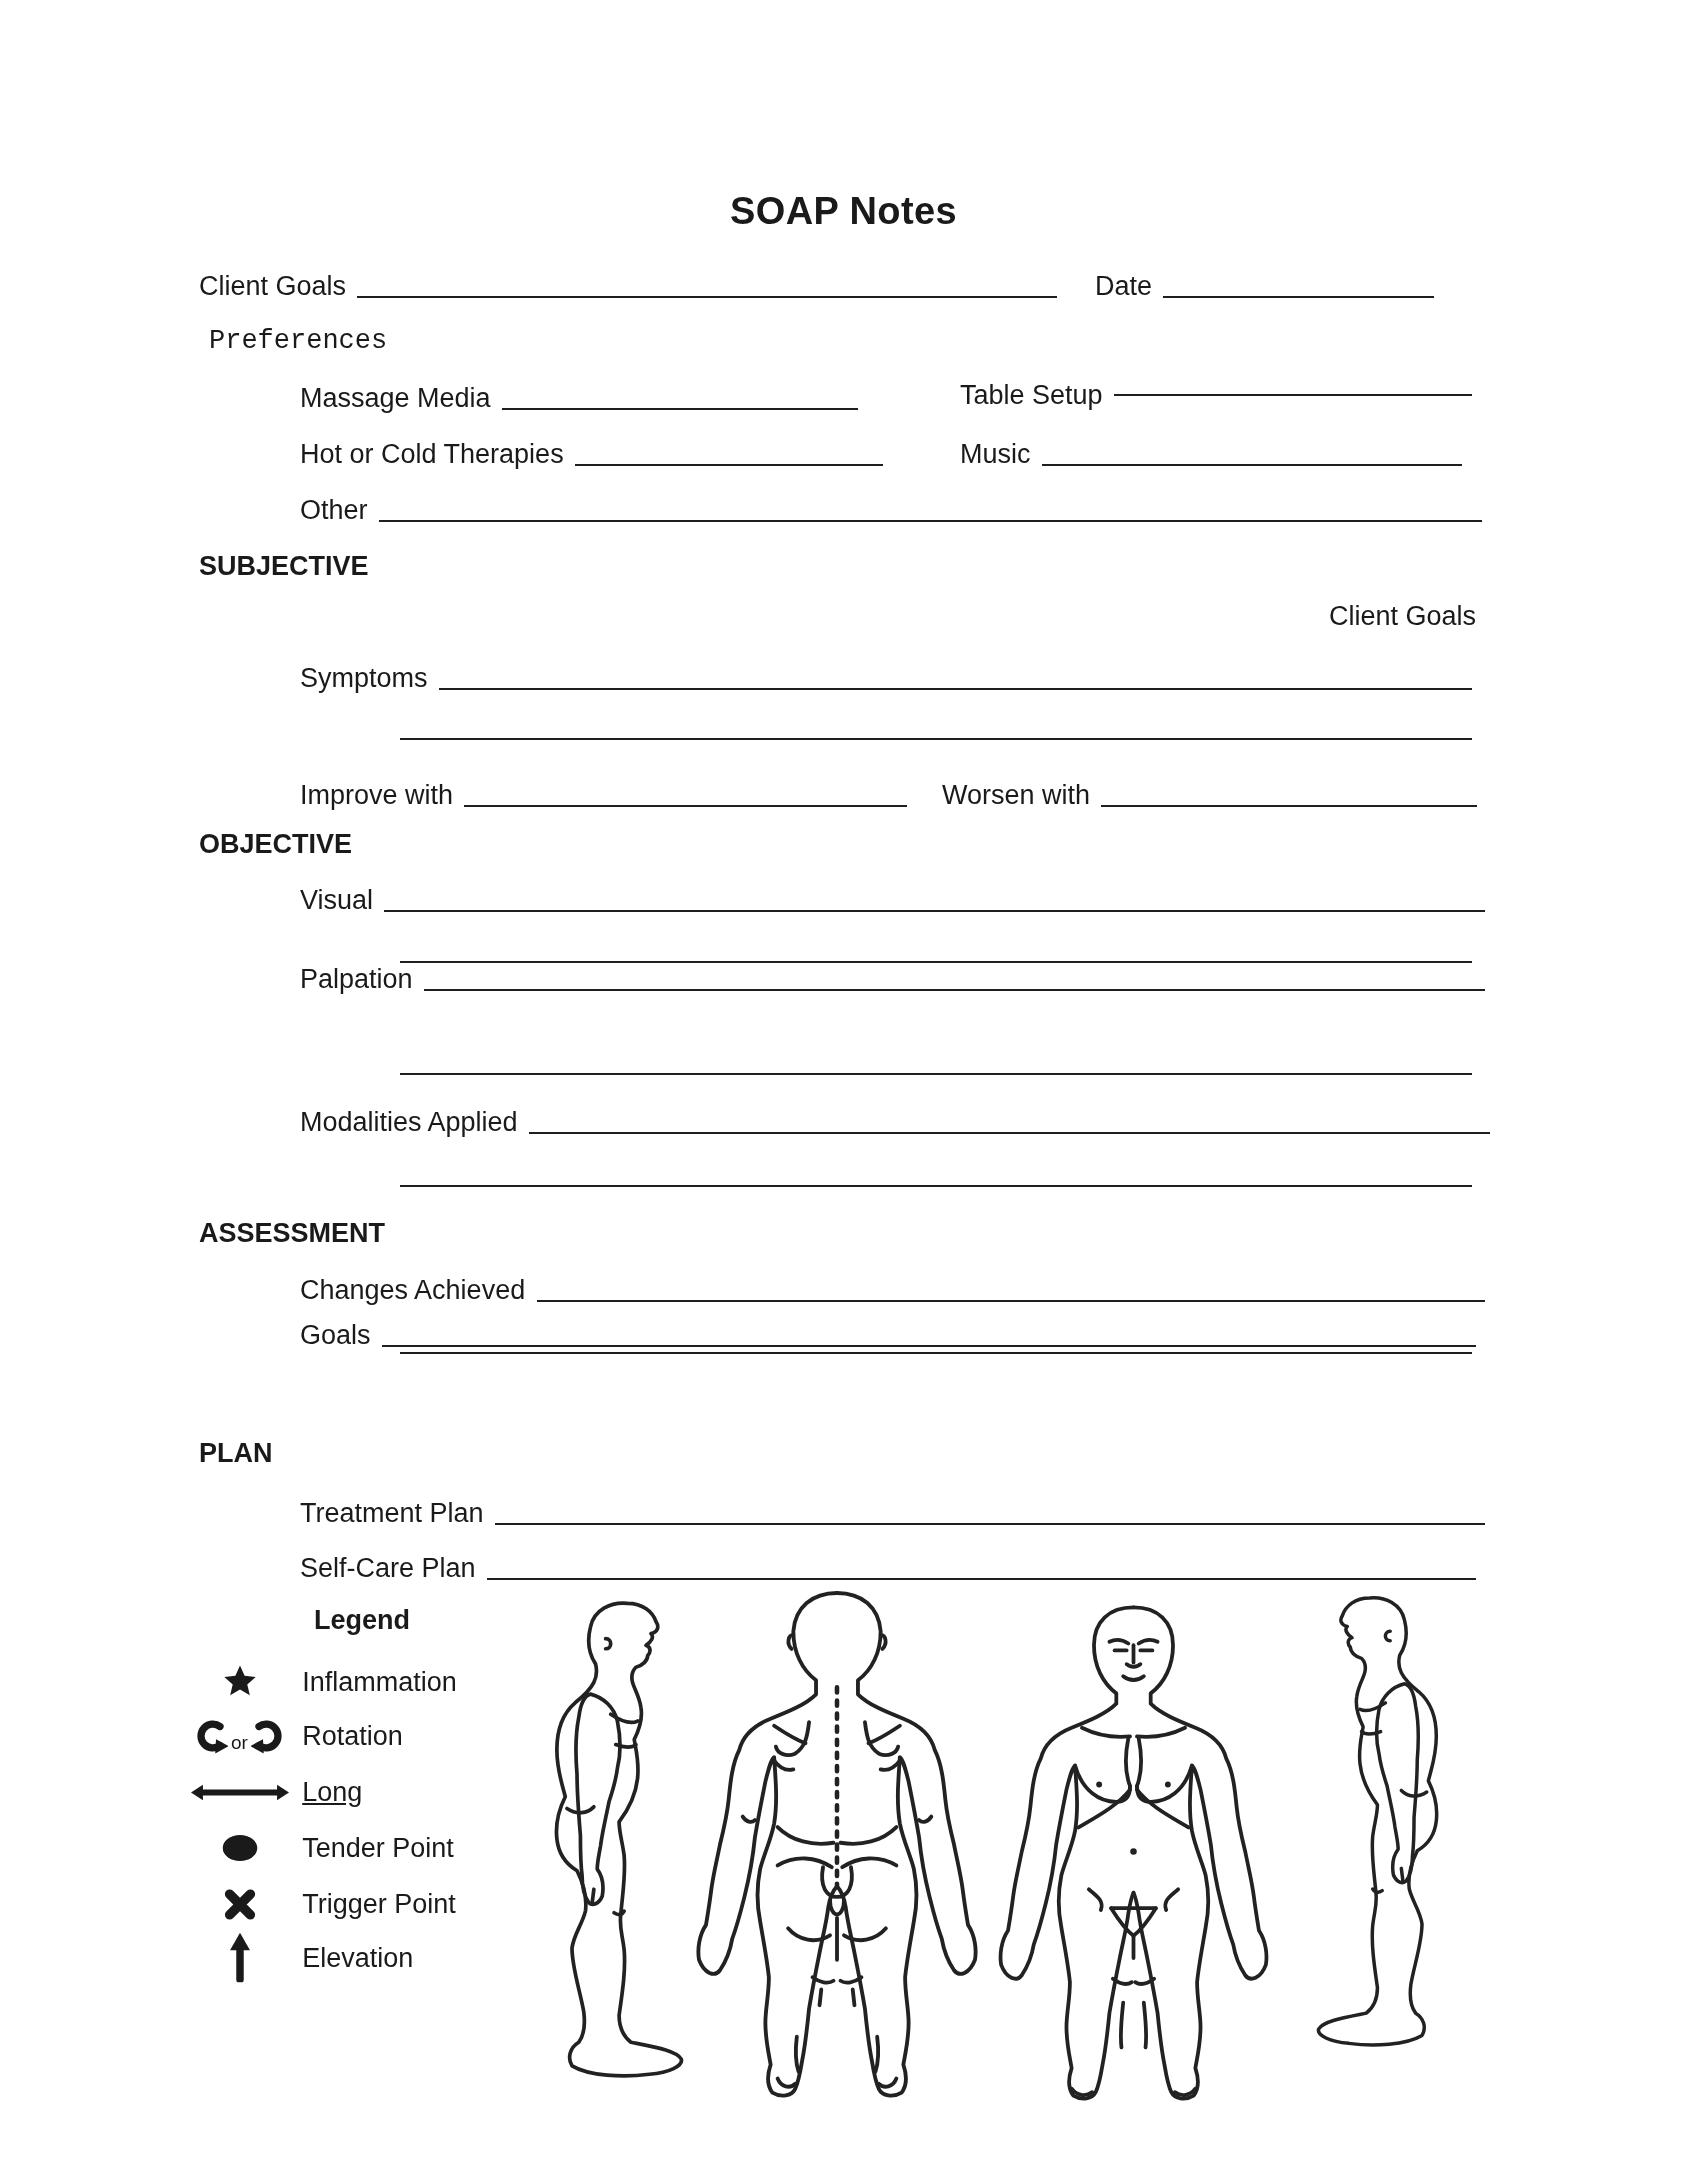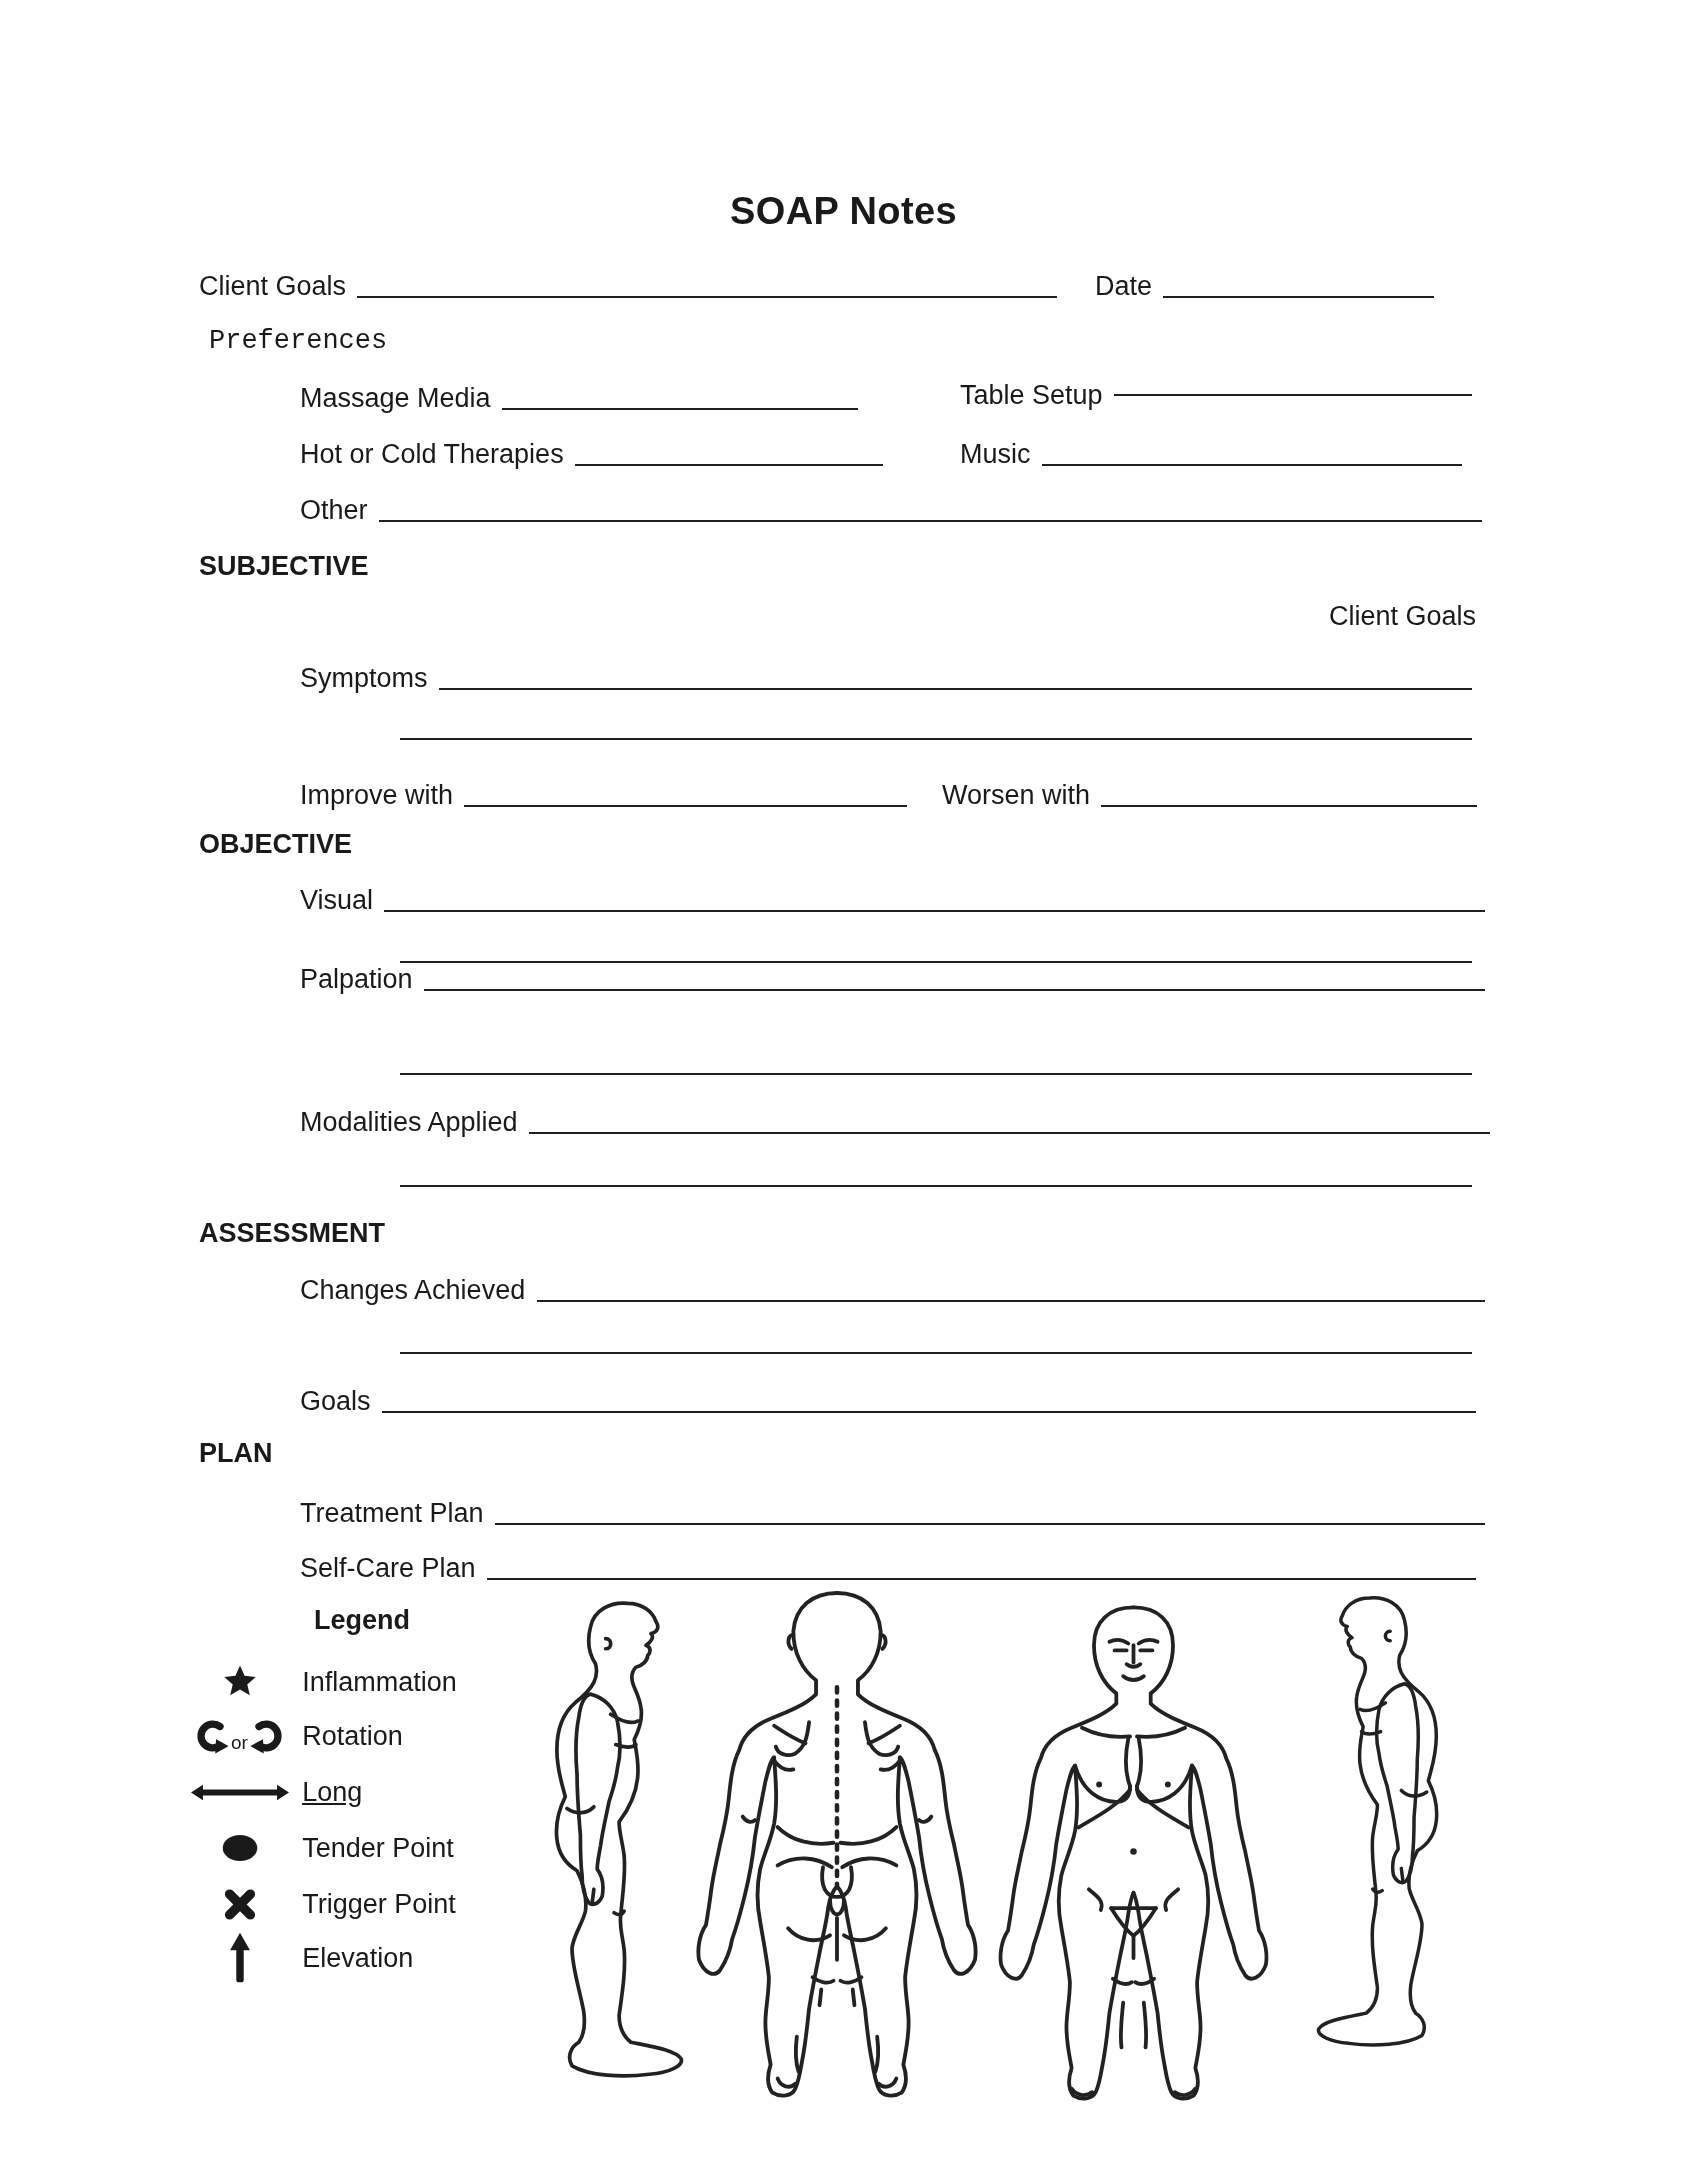--- a/index.html
+++ b/index.html
@@ -112,21 +112,21 @@
 
   <div class="heading" style="left:199px;top:1220px;">ASSESSMENT</div>
 
   <div class="row" style="left:300px;top:1271px;width:1185px;">
     <span class="lbl">Changes Achieved</span>
     <span class="line"></span>
   </div>
   <div class="row line-only" style="left:400px;top:1323px;width:1072px;">
     <span class="line"></span>
   </div>
-  <div class="row" style="left:300px;top:1382px;width:1176px;">
+  <div class="row" style="left:300px;top:1316px;width:1176px;">
     <span class="lbl">Goals</span>
     <span class="line"></span>
   </div>
 
   <div class="heading" style="left:199px;top:1440px;">PLAN</div>
 
   <div class="row" style="left:300px;top:1494px;width:1185px;">
     <span class="lbl">Treatment Plan</span>
     <span class="line"></span>
   </div>

